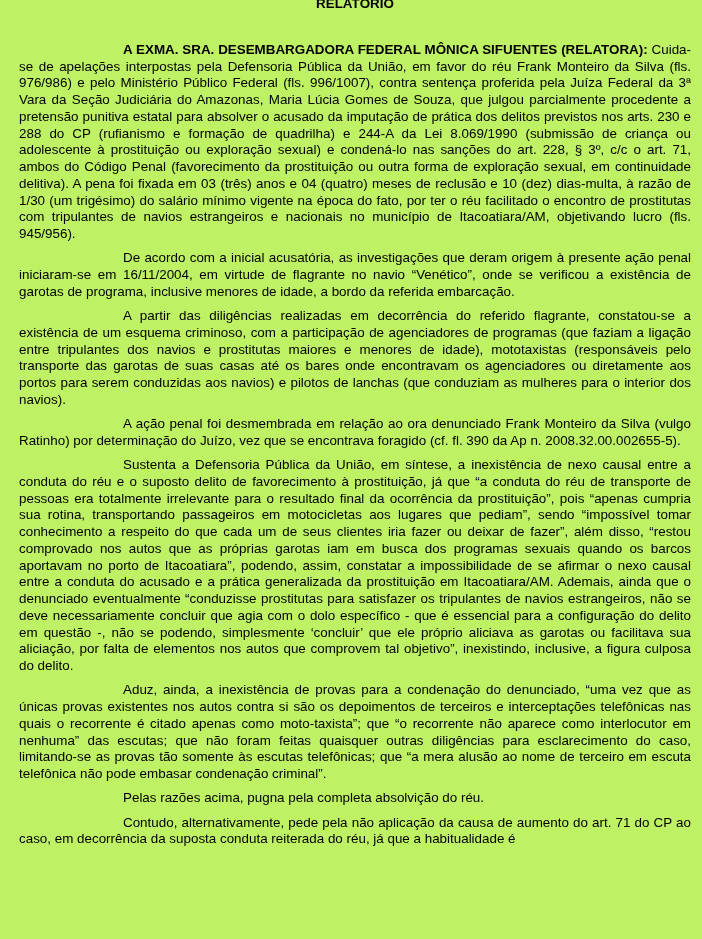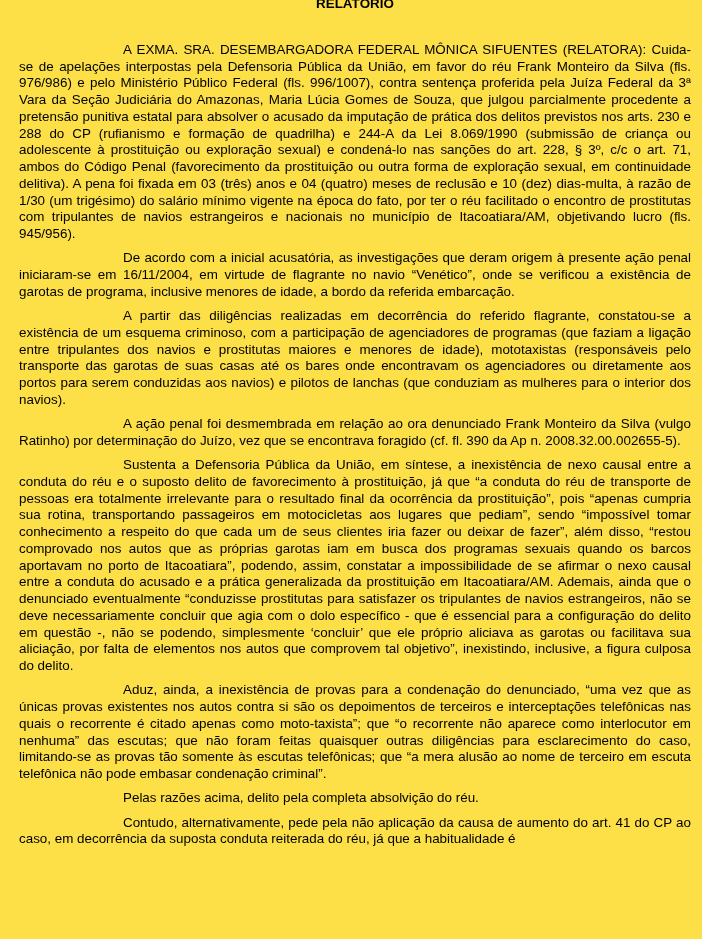--- a/index.html
+++ b/index.html
@@ -6,41 +6,41 @@
     margin: 0;
     padding: 0;
     background: #ffffff;
   }
   .page {
     position: relative;
     width: 702px;
     height: 939px;
     box-sizing: border-box;
     overflow: hidden;
-    background: #fde047;
+    background: #bef264;
     color: #000000;
     font-family: "Liberation Sans", sans-serif;
     font-size: 13.4px;
     line-height: 16.75px;
     padding: 0 11px 0 19px;
     text-align: justify;
   }
   .doc-title {
     font-size: 13.4px;
     font-weight: bold;
     text-align: center;
     margin: -4px 0 29px 0;
     line-height: 16.75px;
   }
   .para {
     text-indent: 104px;
     margin: 0 0 7.5px 0;
   }
   .para .lead {
-    font-weight: normal;
+    font-weight: bold;
   }
 </style>
 </head>
 <body>
 
 <div class="page">
 
   <h1 class="doc-title">RELATÓRIO</h1>
 
   <p class="para"><span class="lead">A EXMA. SRA. DESEMBARGADORA FEDERAL MÔNICA SIFUENTES (RELATORA):</span><span> Cuida-se de apelações interpostas pela Defensoria Pública da União, em favor do réu Frank Monteiro da Silva (fls. 976/986) e pelo Ministério Público Federal (fls. 996/1007), contra sentença proferida pela Juíza Federal da 3ª Vara da Seção Judiciária do Amazonas, Maria Lúcia Gomes de Souza, que julgou parcialmente procedente a pretensão punitiva estatal para absolver o acusado da imputação de prática dos delitos previstos nos arts. 230 e 288 do CP (rufianismo e formação de quadrilha) e 244-A da Lei 8.069/1990 (submissão de criança ou adolescente à prostituição ou exploração sexual) e condená-lo nas sanções do art. 228, § 3º, c/c o art. 71, ambos do Código Penal (favorecimento da prostituição ou outra forma de exploração sexual, em continuidade delitiva). A pena foi fixada em 03 (três) anos e 04 (quatro) meses de reclusão e 10 (dez) dias-multa, à razão de 1/30 (um trigésimo) do salário mínimo vigente na época do fato, por ter o réu facilitado o encontro de prostitutas com tripulantes de navios estrangeiros e nacionais no município de Itacoatiara/AM, objetivando lucro (fls. 945/956).</span></p>
@@ -48,17 +48,17 @@
   <p class="para">De acordo com a inicial acusatória, as investigações que deram origem à presente ação penal iniciaram-se em 16/11/2004, em virtude de flagrante no navio “Venético”, onde se verificou a existência de garotas de programa, inclusive menores de idade, a bordo da referida embarcação.</p>
 
   <p class="para">A partir das diligências realizadas em decorrência do referido flagrante, constatou-se a existência de um esquema criminoso, com a participação de agenciadores de programas (que faziam a ligação entre tripulantes dos navios e prostitutas maiores e menores de idade), mototaxistas (responsáveis pelo transporte das garotas de suas casas até os bares onde encontravam os agenciadores ou diretamente aos portos para serem conduzidas aos navios) e pilotos de lanchas (que conduziam as mulheres para o interior dos navios).</p>
 
   <p class="para">A ação penal foi desmembrada em relação ao ora denunciado Frank Monteiro da Silva (vulgo Ratinho) por determinação do Juízo, vez que se encontrava foragido (cf. fl. 390 da Ap n. 2008.32.00.002655-5).</p>
 
   <p class="para">Sustenta a Defensoria Pública da União, em síntese, a inexistência de nexo causal entre a conduta do réu e o suposto delito de favorecimento à prostituição, já que “a conduta do réu de transporte de pessoas era totalmente irrelevante para o resultado final da ocorrência da prostituição”, pois “apenas cumpria sua rotina, transportando passageiros em motocicletas aos lugares que pediam”, sendo “impossível tomar conhecimento a respeito do que cada um de seus clientes iria fazer ou deixar de fazer”, além disso, “restou comprovado nos autos que as próprias garotas iam em busca dos programas sexuais quando os barcos aportavam no porto de Itacoatiara”, podendo, assim, constatar a impossibilidade de se afirmar o nexo causal entre a conduta do acusado e a prática generalizada da prostituição em Itacoatiara/AM. Ademais, ainda que o denunciado eventualmente “conduzisse prostitutas para satisfazer os tripulantes de navios estrangeiros, não se deve necessariamente concluir que agia com o dolo específico - que é essencial para a configuração do delito em questão -, não se podendo, simplesmente ‘concluir’ que ele próprio aliciava as garotas ou facilitava sua aliciação, por falta de elementos nos autos que comprovem tal objetivo”, inexistindo, inclusive, a figura culposa do delito.</p>
 
   <p class="para">Aduz, ainda, a inexistência de provas para a condenação do denunciado, “uma vez que as únicas provas existentes nos autos contra si são os depoimentos de terceiros e interceptações telefônicas nas quais o recorrente é citado apenas como moto-taxista”; que “o recorrente não aparece como interlocutor em nenhuma” das escutas; que não foram feitas quaisquer outras diligências para esclarecimento do caso, limitando-se as provas tão somente às escutas telefônicas; que “a mera alusão ao nome de terceiro em escuta telefônica não pode embasar condenação criminal”.</p>
 
-  <p class="para">Pelas razões acima, delito pela completa absolvição do réu.</p>
+  <p class="para">Pelas razões acima, pugna pela completa absolvição do réu.</p>
 
-  <p class="para">Contudo, alternativamente, pede pela não aplicação da causa de aumento do art. 41 do CP ao caso, em decorrência da suposta conduta reiterada do réu, já que a habitualidade é</p>
+  <p class="para">Contudo, alternativamente, pede pela não aplicação da causa de aumento do art. 71 do CP ao caso, em decorrência da suposta conduta reiterada do réu, já que a habitualidade é</p>
 
 </div>
 
 </body></html>

